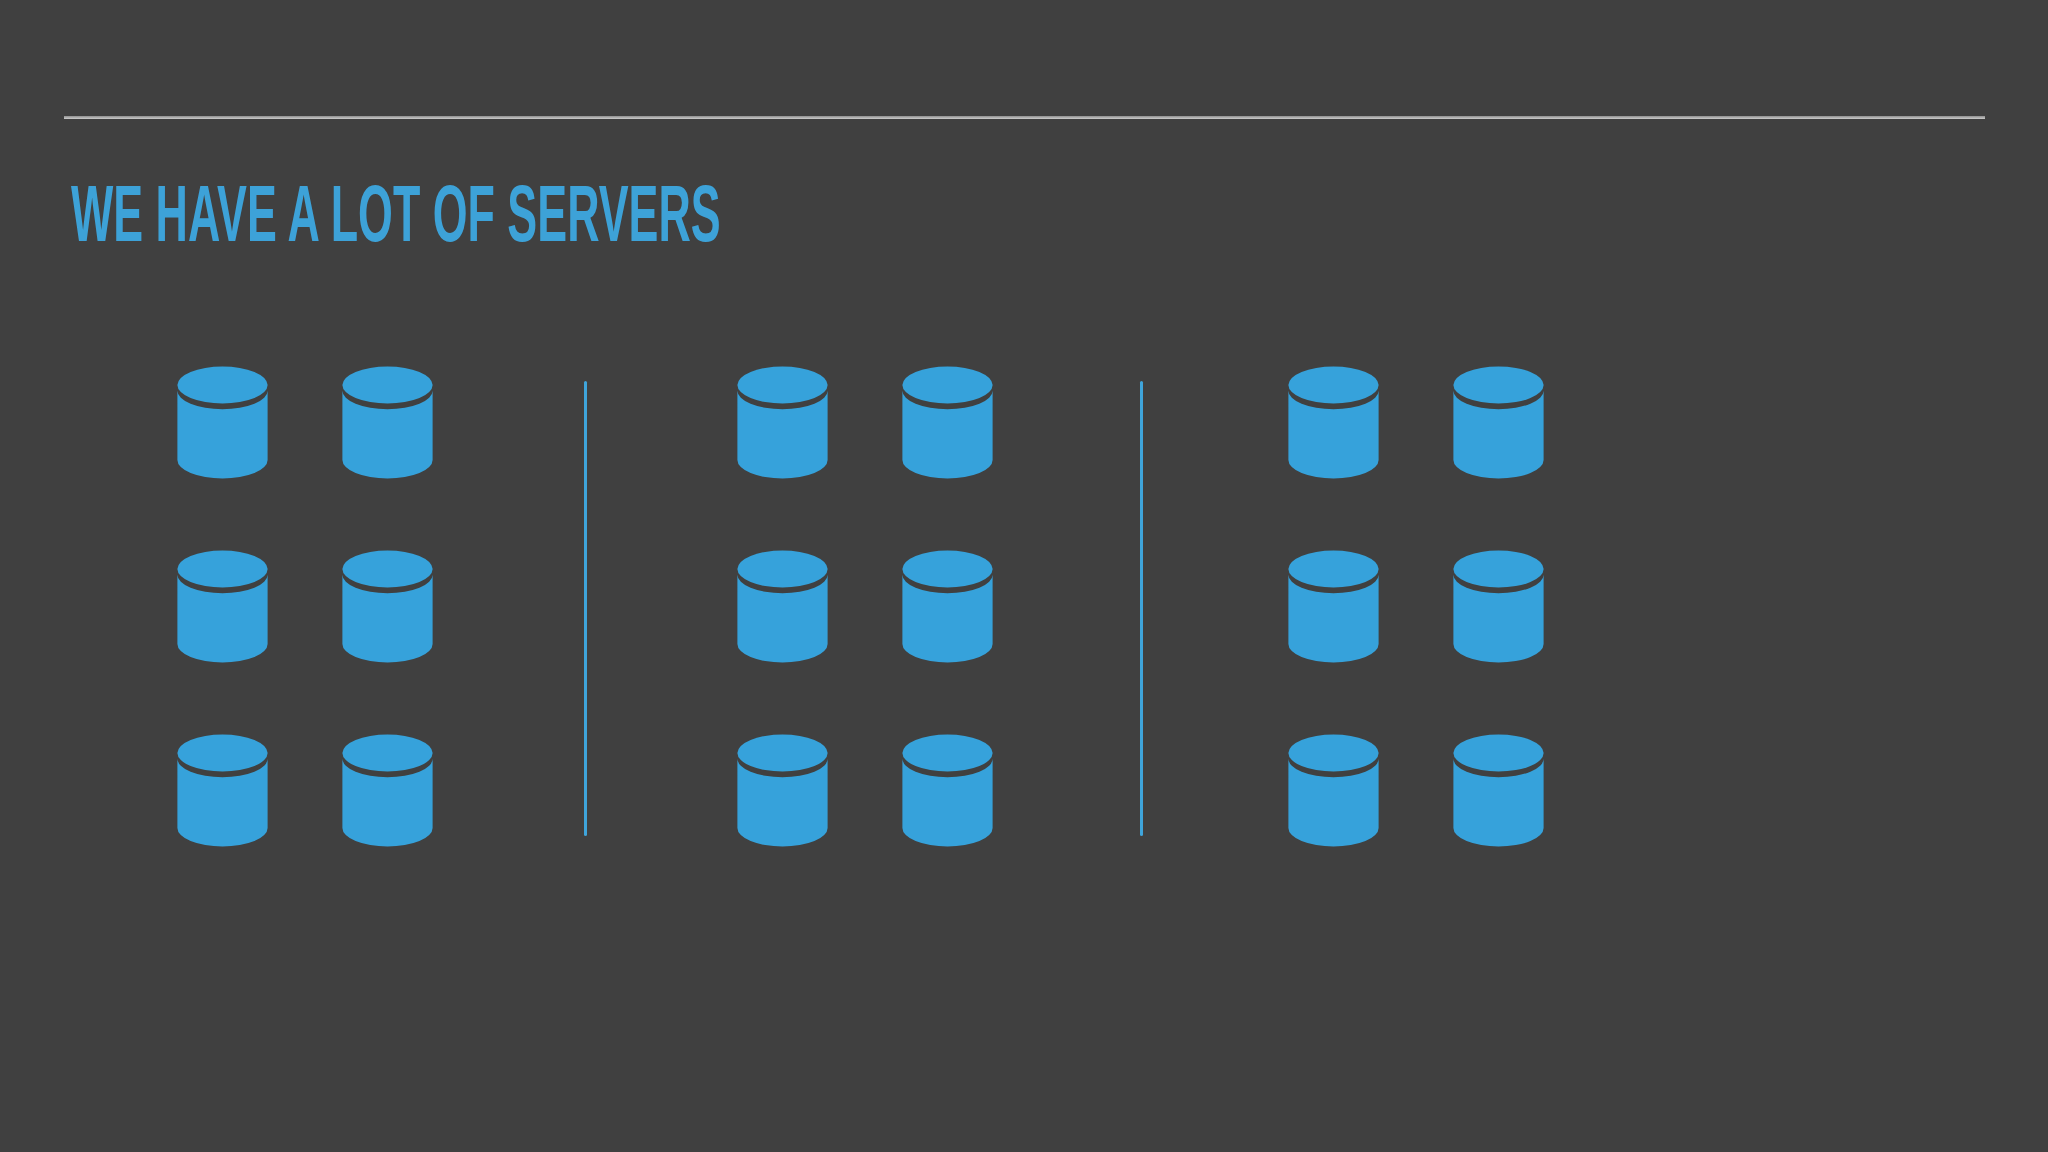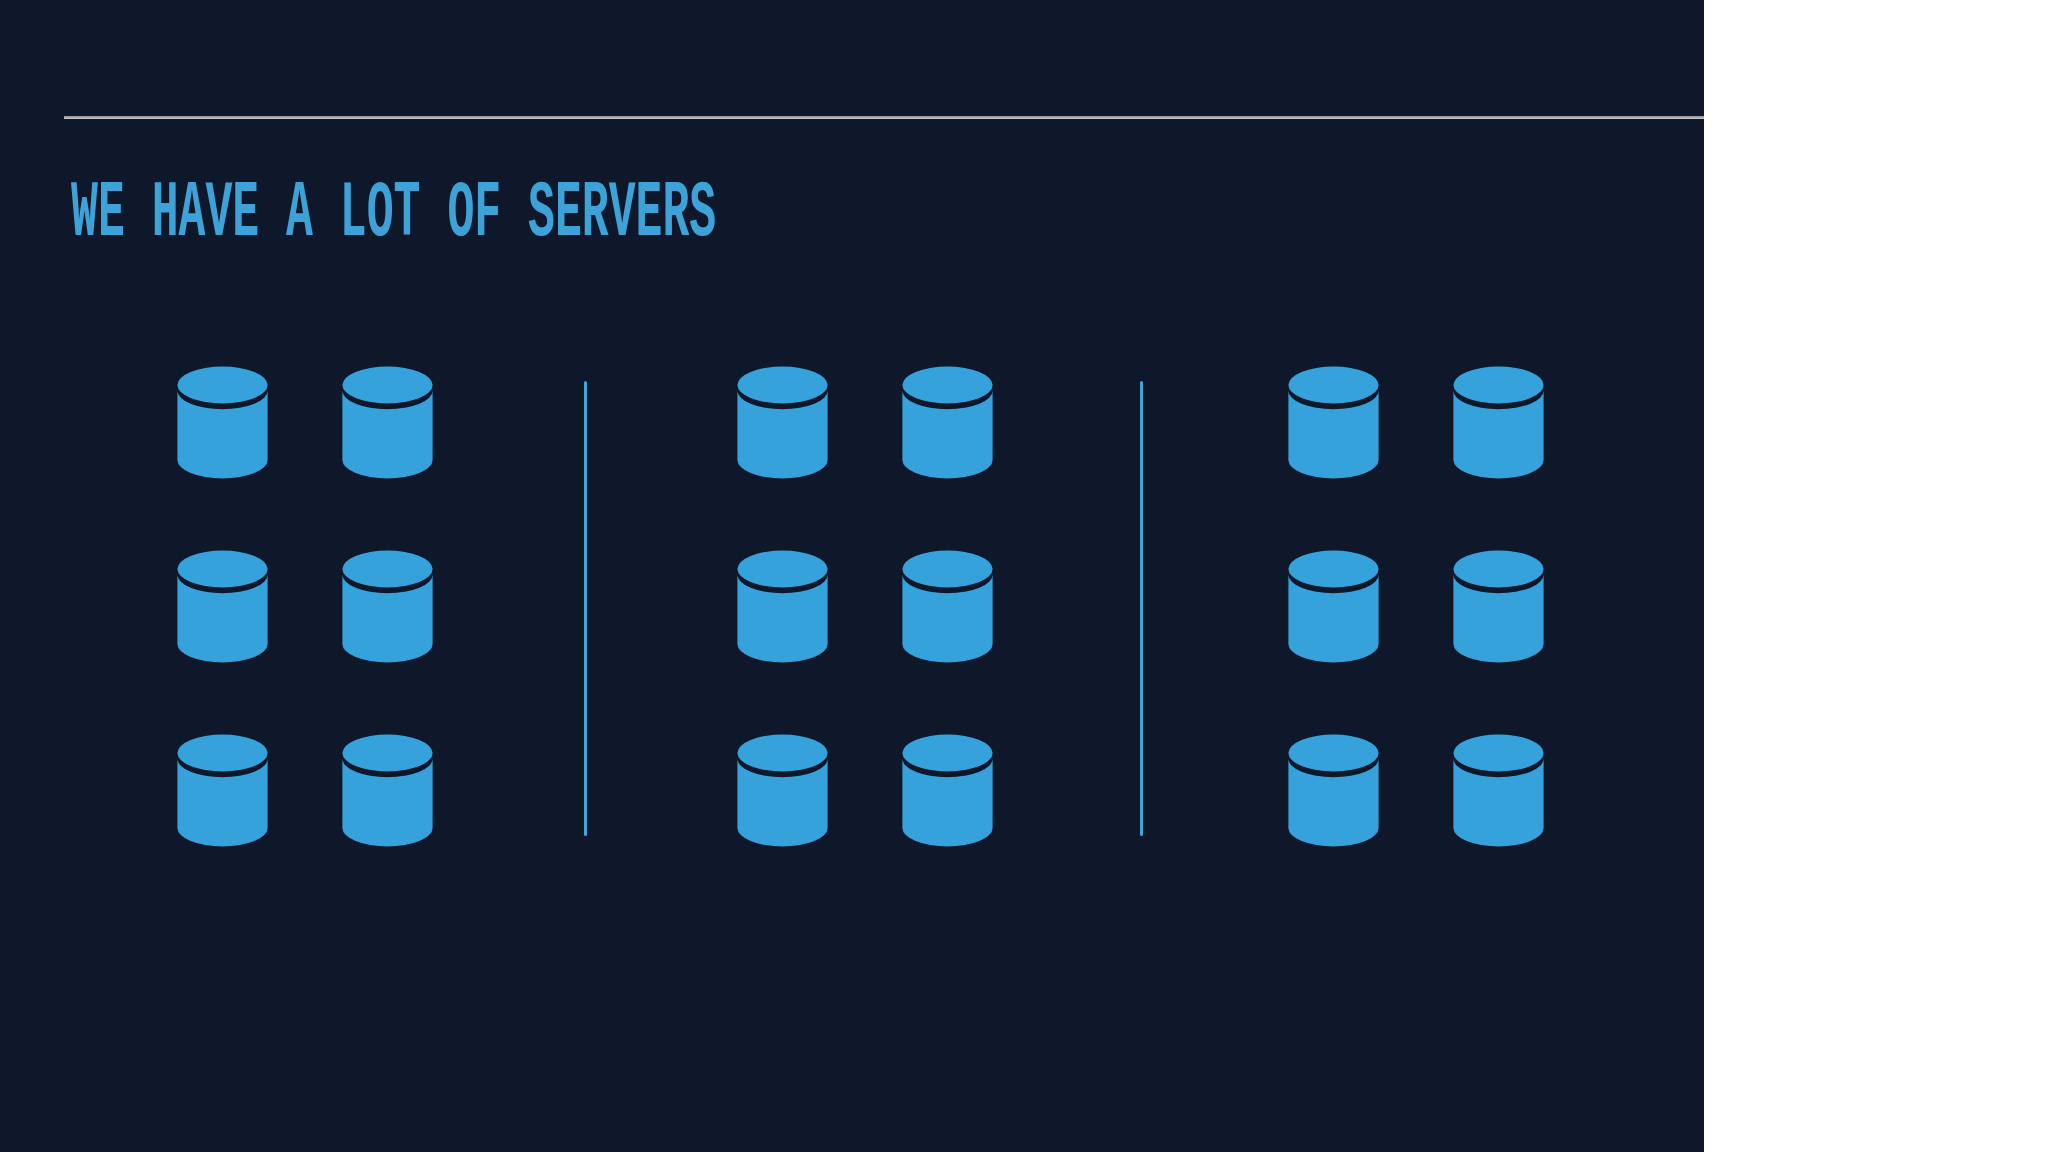--- a/index.html
+++ b/index.html
@@ -2,25 +2,25 @@
 <html><head>
 <meta charset="utf-8">
 <style>
   html, body {
     margin: 0;
     padding: 0;
     background: #ffffff;
   }
   .slide {
     position: relative;
-    width: 1704px;
+    width: 2048px;
     height: 1152px;
-    background: #0f172a;
+    background: #404040;
     overflow: hidden;
-    font-family: Liberation Mono, monospace;
+    font-family: Liberation Sans, sans-serif;
   }
   .top-rule {
     position: absolute;
     left: 64px;
     top: 116px;
     width: 1921px;
     height: 3px;
     background: linear-gradient(to bottom, #8f8f8f, #cccccc);
   }
   .slide-title {

